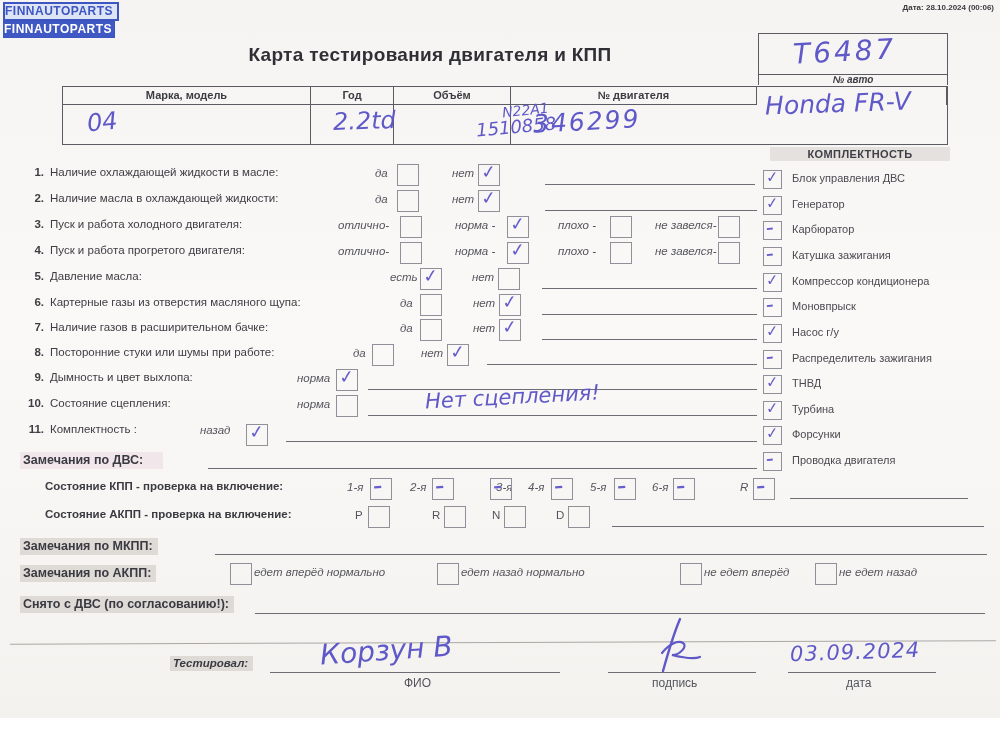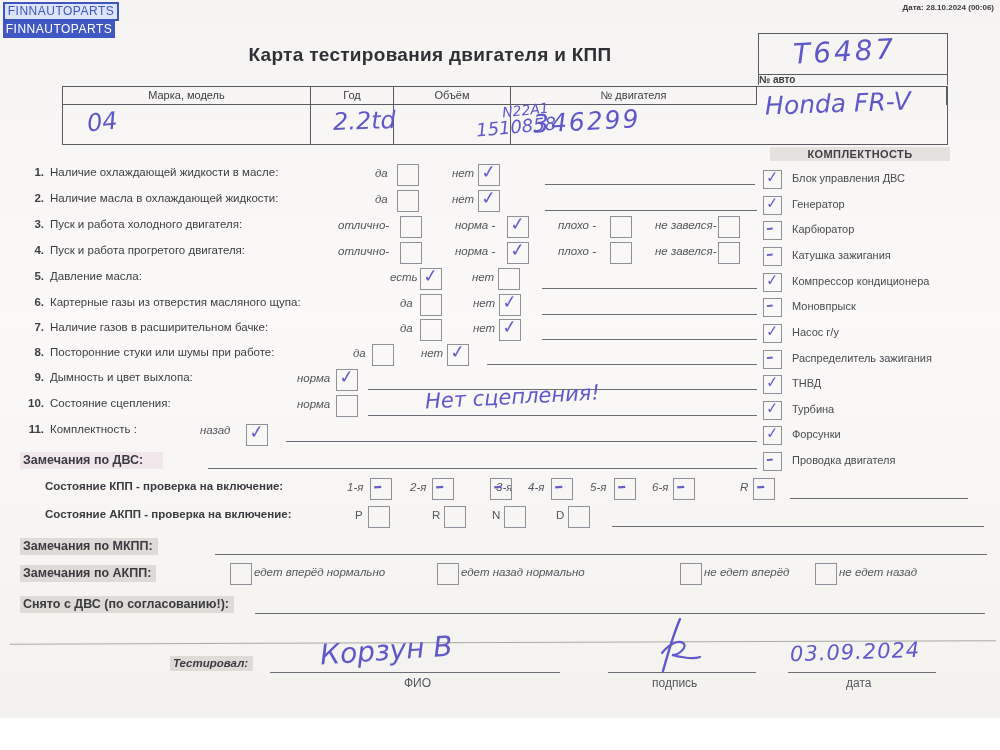--- a/index.html
+++ b/index.html
@@ -2,45 +2,45 @@
 <html><head>
 <meta charset="utf-8">
 <style>
   html,body { margin:0; padding:0; background:#ffffff; }
   .page { position:relative; width:1000px; height:750px; overflow:hidden;
           font-family:"Liberation Sans","DejaVu Sans",sans-serif; background:#ffffff; }
   .scan { position:absolute; left:0; top:0; width:1000px; height:718px;
           background:linear-gradient(180deg,#f5f4f2 0%,#faf9f7 45%,#f3f2ef 100%); }
 
   
-  .logo { position:absolute; text-align:center; font-weight:normal; letter-spacing:.5px;
+  .logo { position:absolute; font-weight:bold; letter-spacing:.5px;
           font-size:12px; line-height:15px; font-family:"Liberation Sans",sans-serif; }
   .logo1 { left:3px; top:2px; width:112px; height:15px; background:#dde4f6;
            border:2px solid #3d55c1; color:#3d55c1; }
   .logo2 { left:3px; top:21px; width:110px; height:15px; background:#4058c3;
            border:1px solid #3d55c1; color:#ffffff; }
 
   .scan-date { position:absolute; right:6px; top:3px; font-size:8px; font-weight:bold; color:#3a3a40; }
 
   .title { position:absolute; left:170px; top:44px; width:520px; text-align:center;
            font-size:19px; font-weight:bold; color:#2f2f35; letter-spacing:.3px; }
 
   
   .auto-box { position:absolute; left:758px; top:33px; width:188px; height:40px;
               border:1.6px solid #5b5b63; }
   .auto-label { position:absolute; left:758px; top:74px; width:188px; height:11px;
                 border-left:1.6px solid #5b5b63; border-right:1.6px solid #5b5b63;
-                font-size:10px; font-weight:bold; color:#3c3c43; }
+                text-align:center; font-size:10px; font-weight:bold; color:#3c3c43;font-style:italic; }
 
   
   .vtable { position:absolute; left:62px; top:86px; width:884px;
             display:grid; grid-template-columns:248px 83px 117px 246px 190px;
             grid-template-rows:18px 39px; border:1.6px solid #5b5b63; }
   .vh { border-right:1.4px solid #5b5b63; border-bottom:1.4px solid #5b5b63;
-        font-size:11px; font-weight:normal; color:#3c3c43; text-align:center; padding-top:2px; }
+        font-size:11px; font-weight:bold; color:#3c3c43; text-align:center; padding-top:2px; }
   .vc { border-right:1.4px solid #5b5b63; position:relative; }
   .vh:nth-child(5), .vc:last-child { border-right:none; }
 
   
   .hw { font-family:"DejaVu Sans",sans-serif; font-style:italic; color:#5f58c8; white-space:nowrap; }
 
   
   .cb { position:absolute; border:1.6px solid #90909a; }
   .cb20 { width:20px; height:20px; }
   .cb18 { width:17px; height:17px; }

